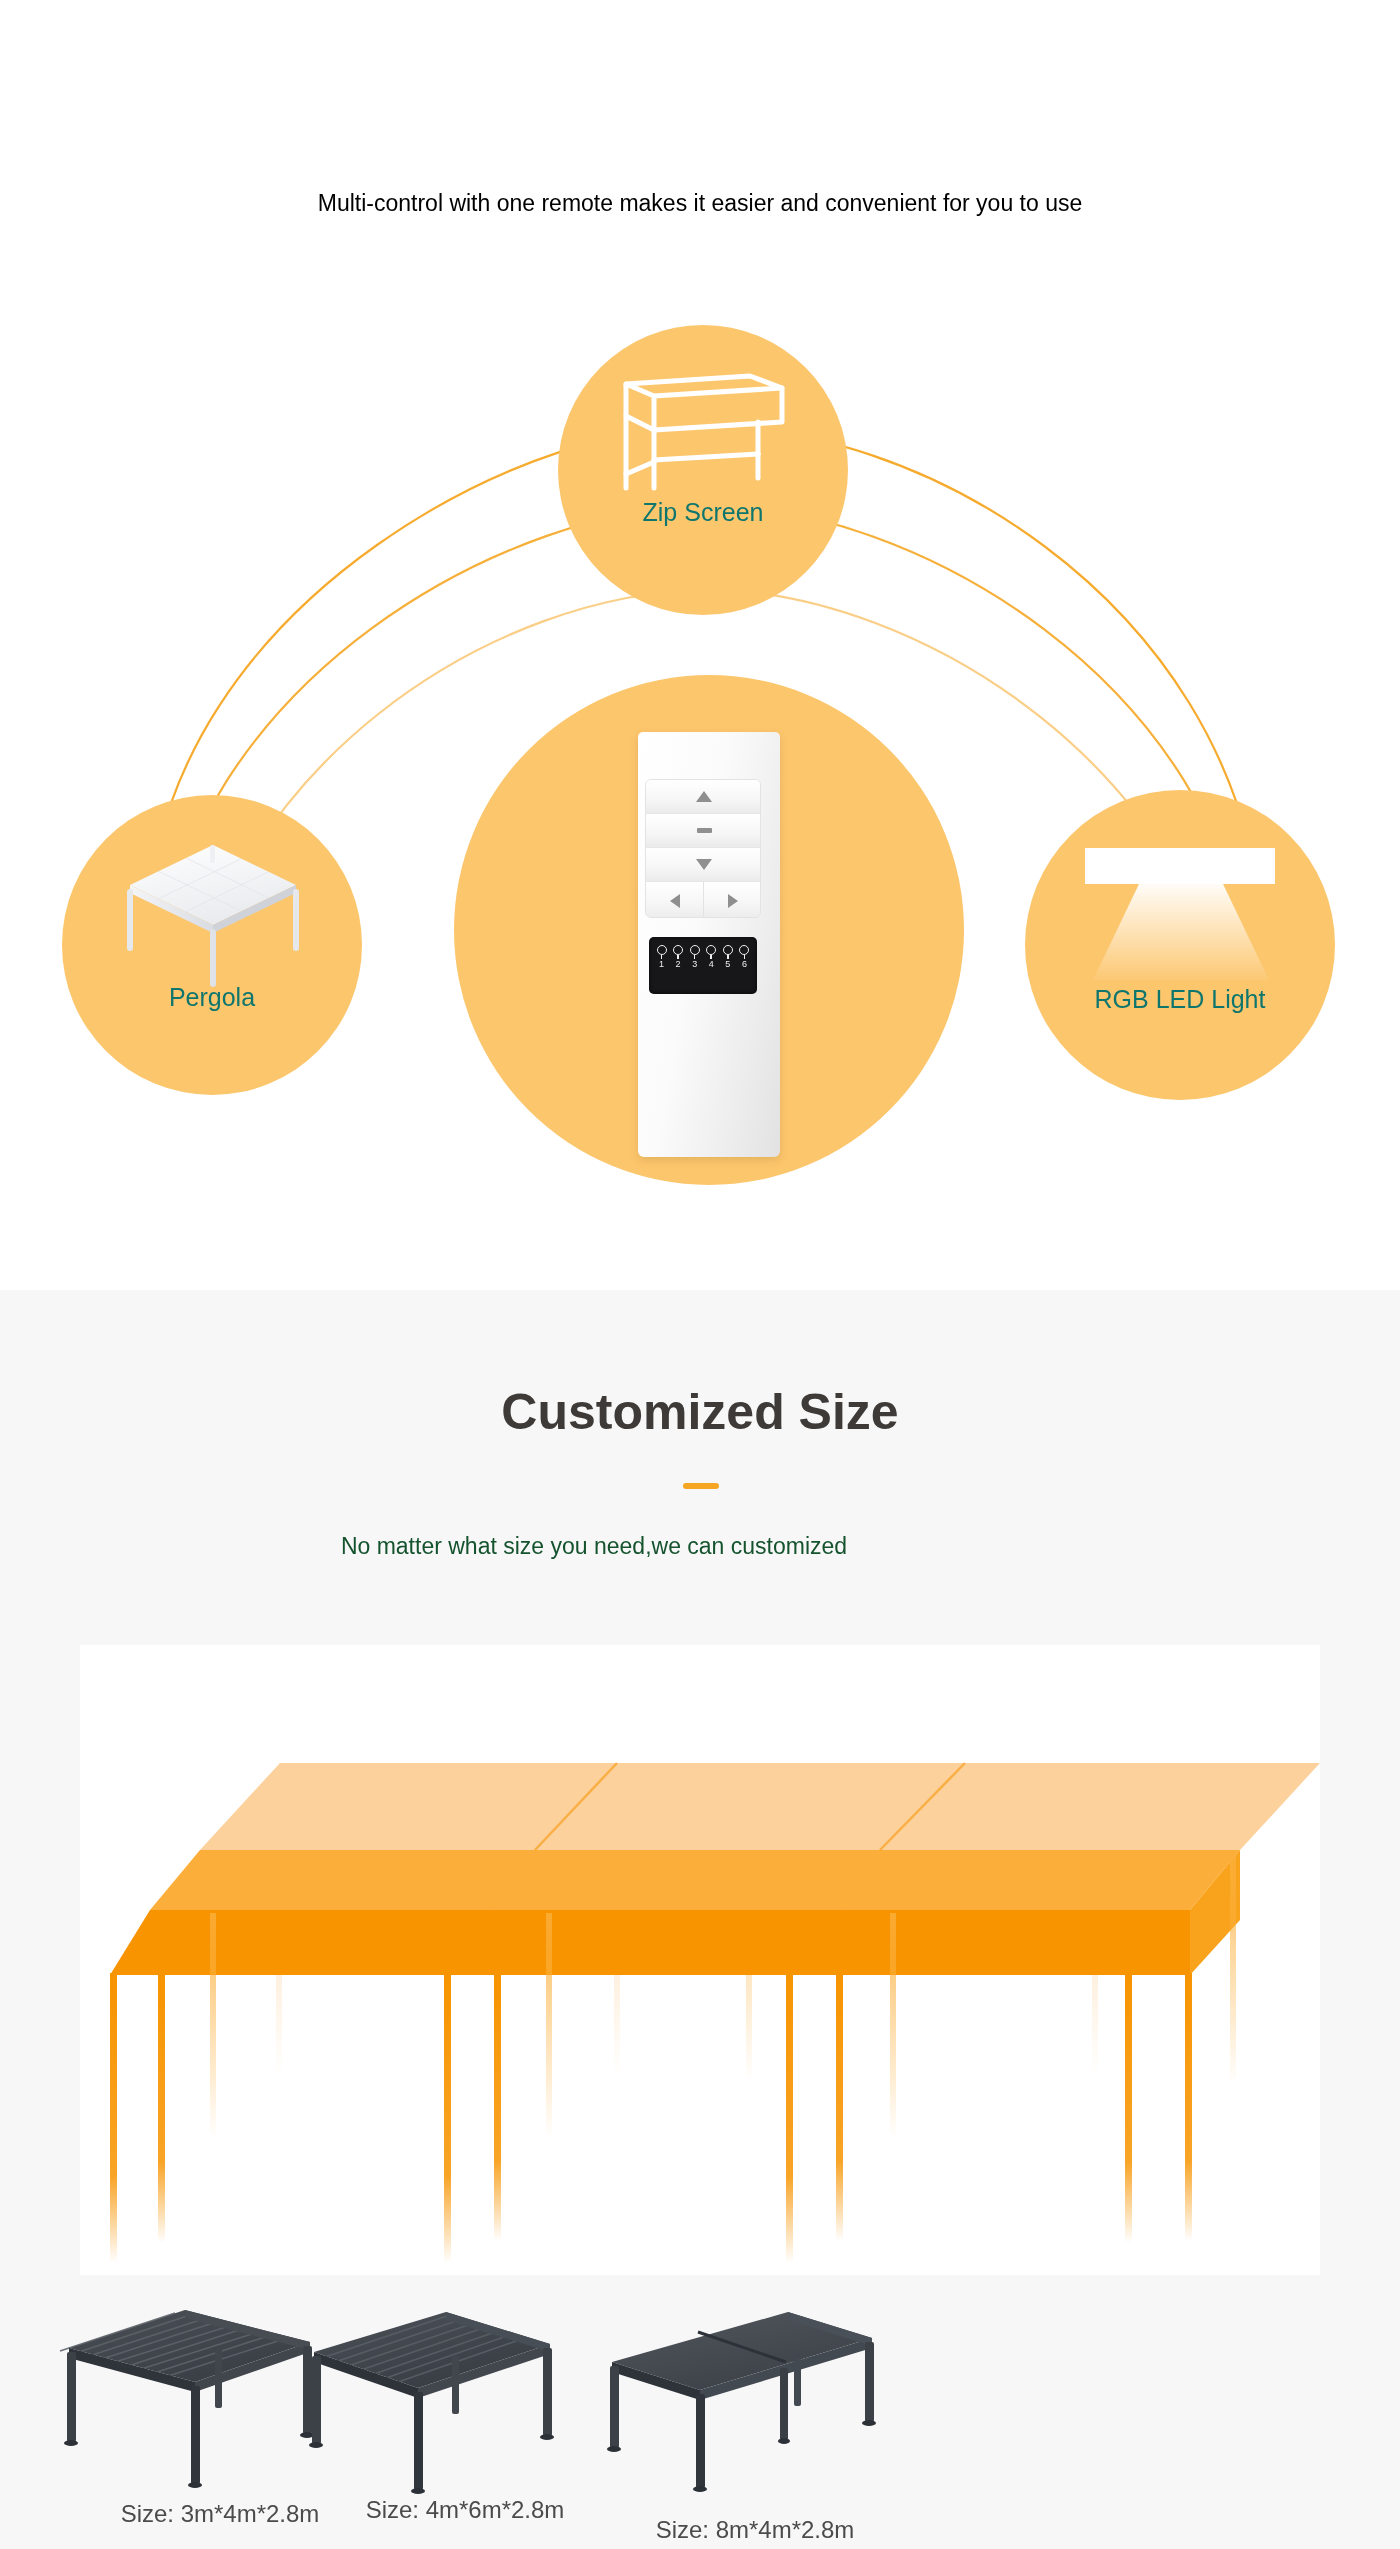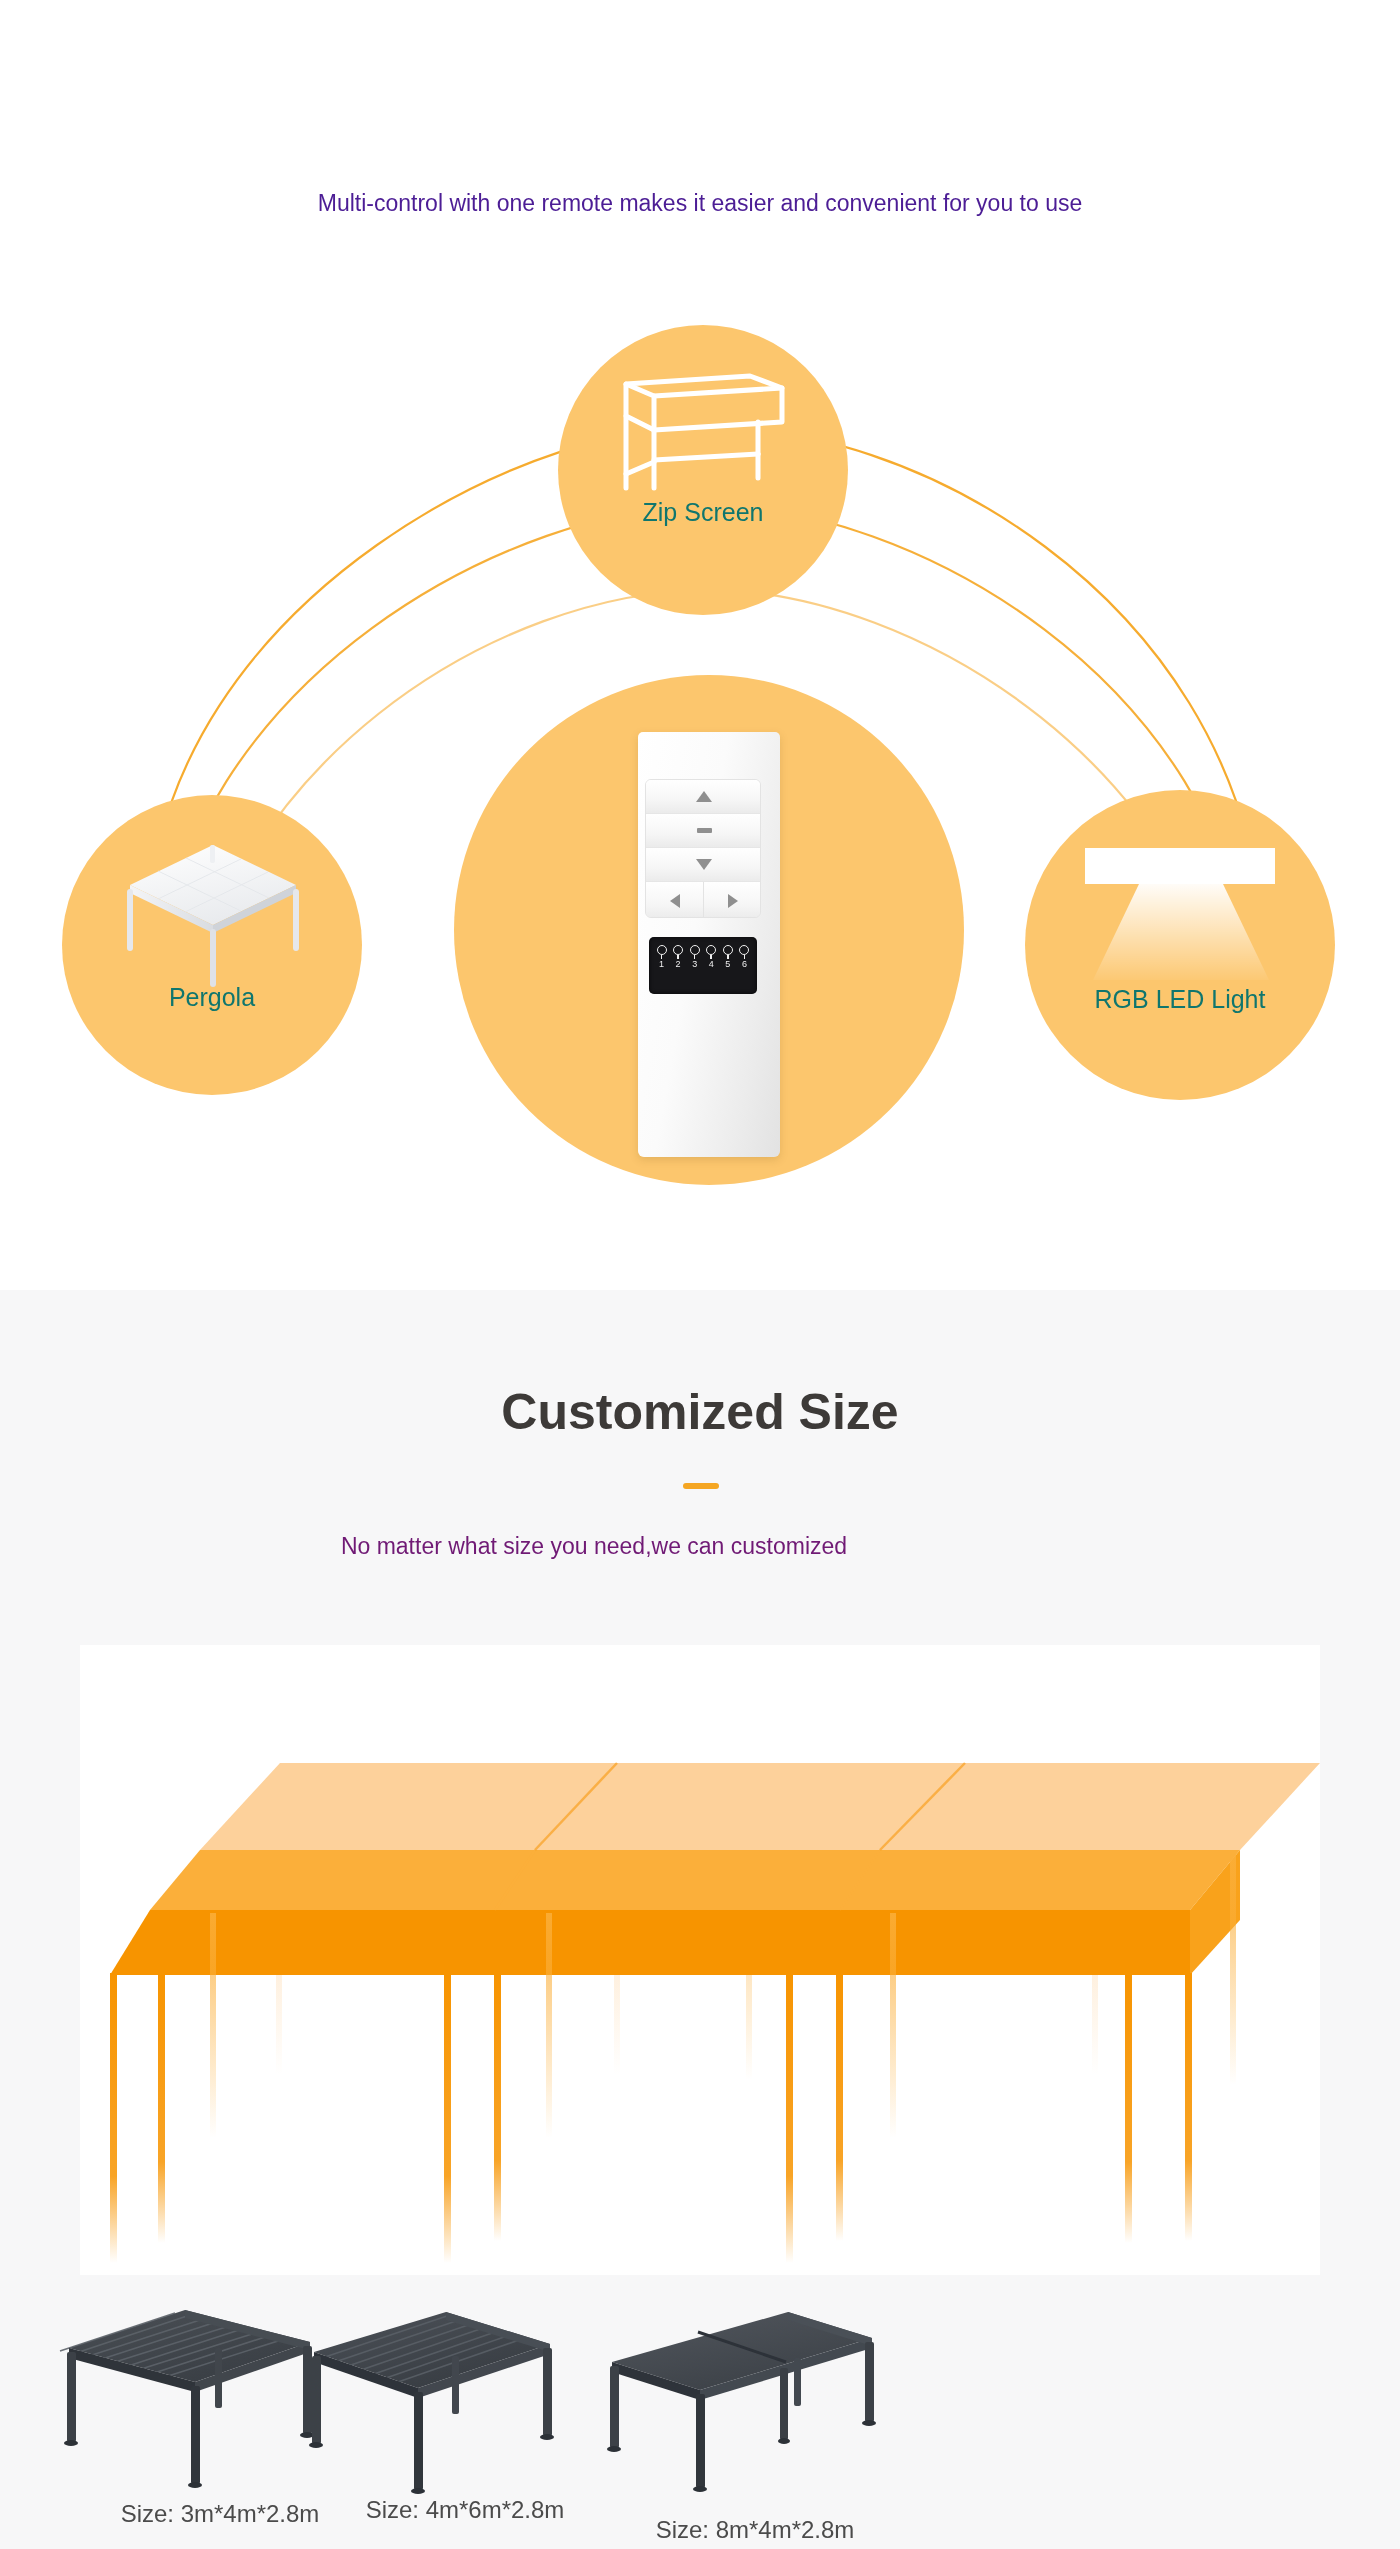--- a/index.html
+++ b/index.html
@@ -14,21 +14,21 @@
   #section-remote{
     position:absolute; left:0; top:0; width:1400px; height:1290px;
     background:#ffffff;
   }
   #remote-title{
     position:absolute; left:0; top:58px; width:1400px; text-align:center;
     font-size:52px; font-weight:bold; color:#111111; letter-spacing:-0.5px;
   }
   #remote-subtitle{
     position:absolute; left:0; top:190px; width:1400px; text-align:center;
-    font-size:23px; color:#4c1d95; font-weight:normal;
+    font-size:23px; color:#000000; font-weight:normal;
   }
 
   #diagram{
     position:absolute; left:0; top:290px; width:1400px; height:1000px;
   }
   #arcs{ position:absolute; left:0; top:0; width:1400px; height:1000px; }
 
   .node{
     position:absolute; border-radius:50%;
     background:#FCC66D;
@@ -115,21 +115,21 @@
   #size-title{
     position:absolute; left:0; top:93px; width:1400px; text-align:center;
     font-size:50px; font-weight:bold; color:#3d3a38;
   }
   #size-rule{
     position:absolute; left:683px; top:193px; width:36px; height:6px;
     background:#F5A623; border-radius:3px;
   }
   #size-subtitle{
     position:absolute; left:0; top:243px; width:1188px; text-align:center;
-    font-size:23px; color:#701a75;
+    font-size:23px; color:#14532d;
   }
 
   #hero-panel{
     position:absolute; left:80px; top:355px; width:1240px; height:630px;
     background:#ffffff;
   }
   #hero-svg{ position:absolute; left:0; top:0; width:1240px; height:630px; }
 
   #products{
     position:absolute; left:0; top:1010px; width:1400px; height:240px;

